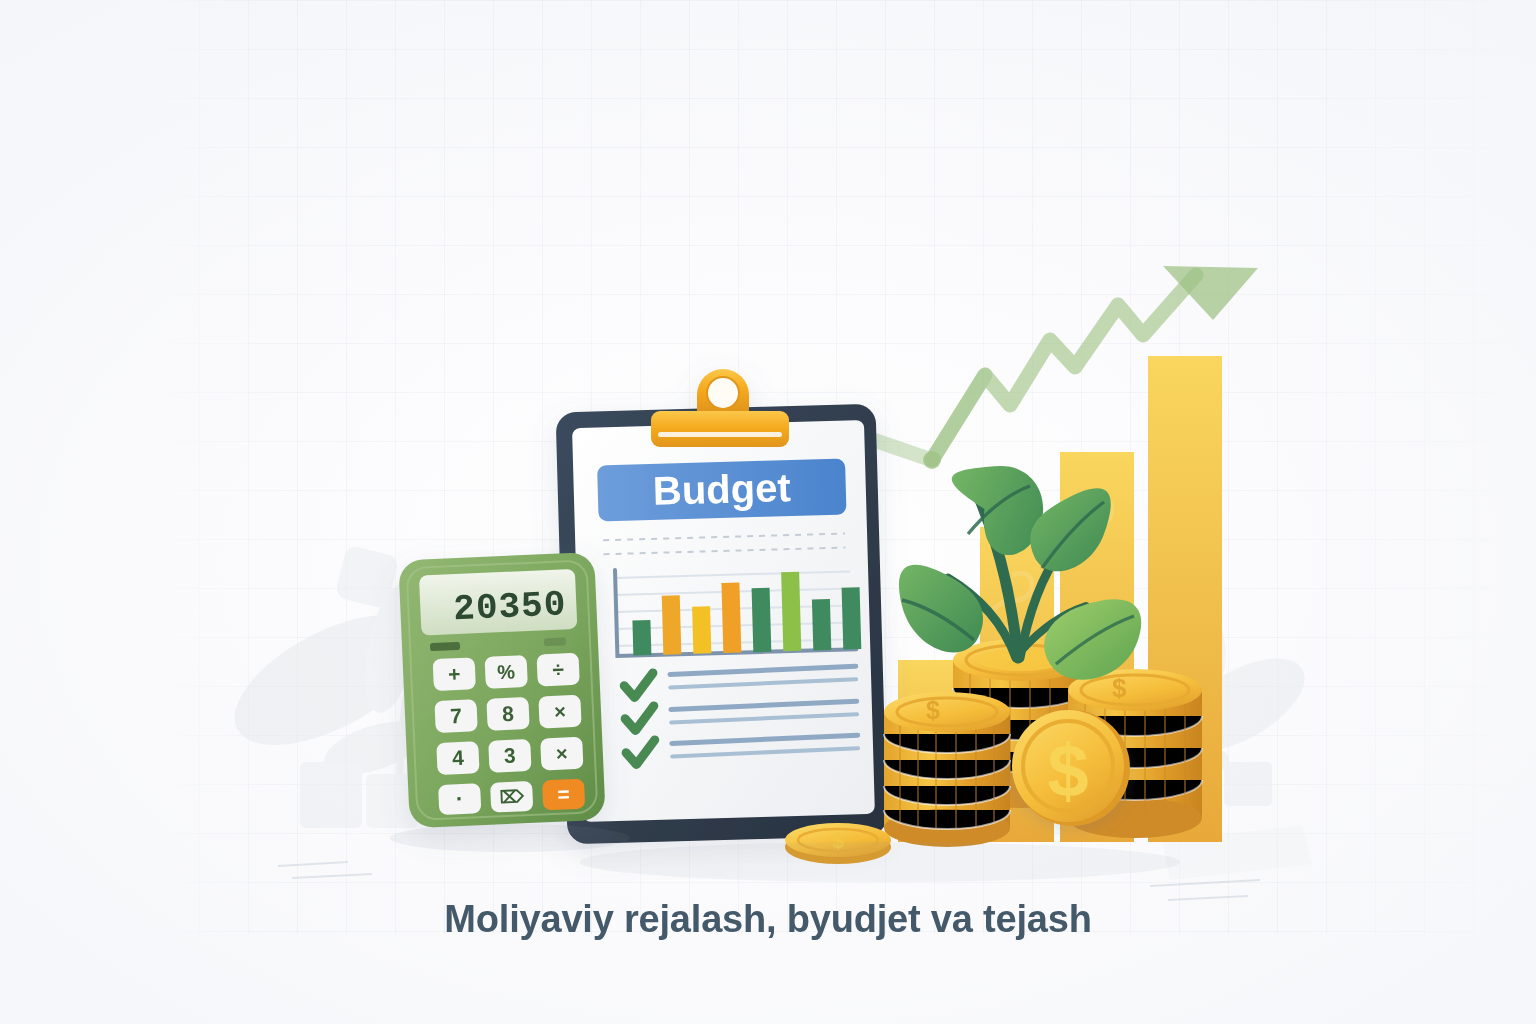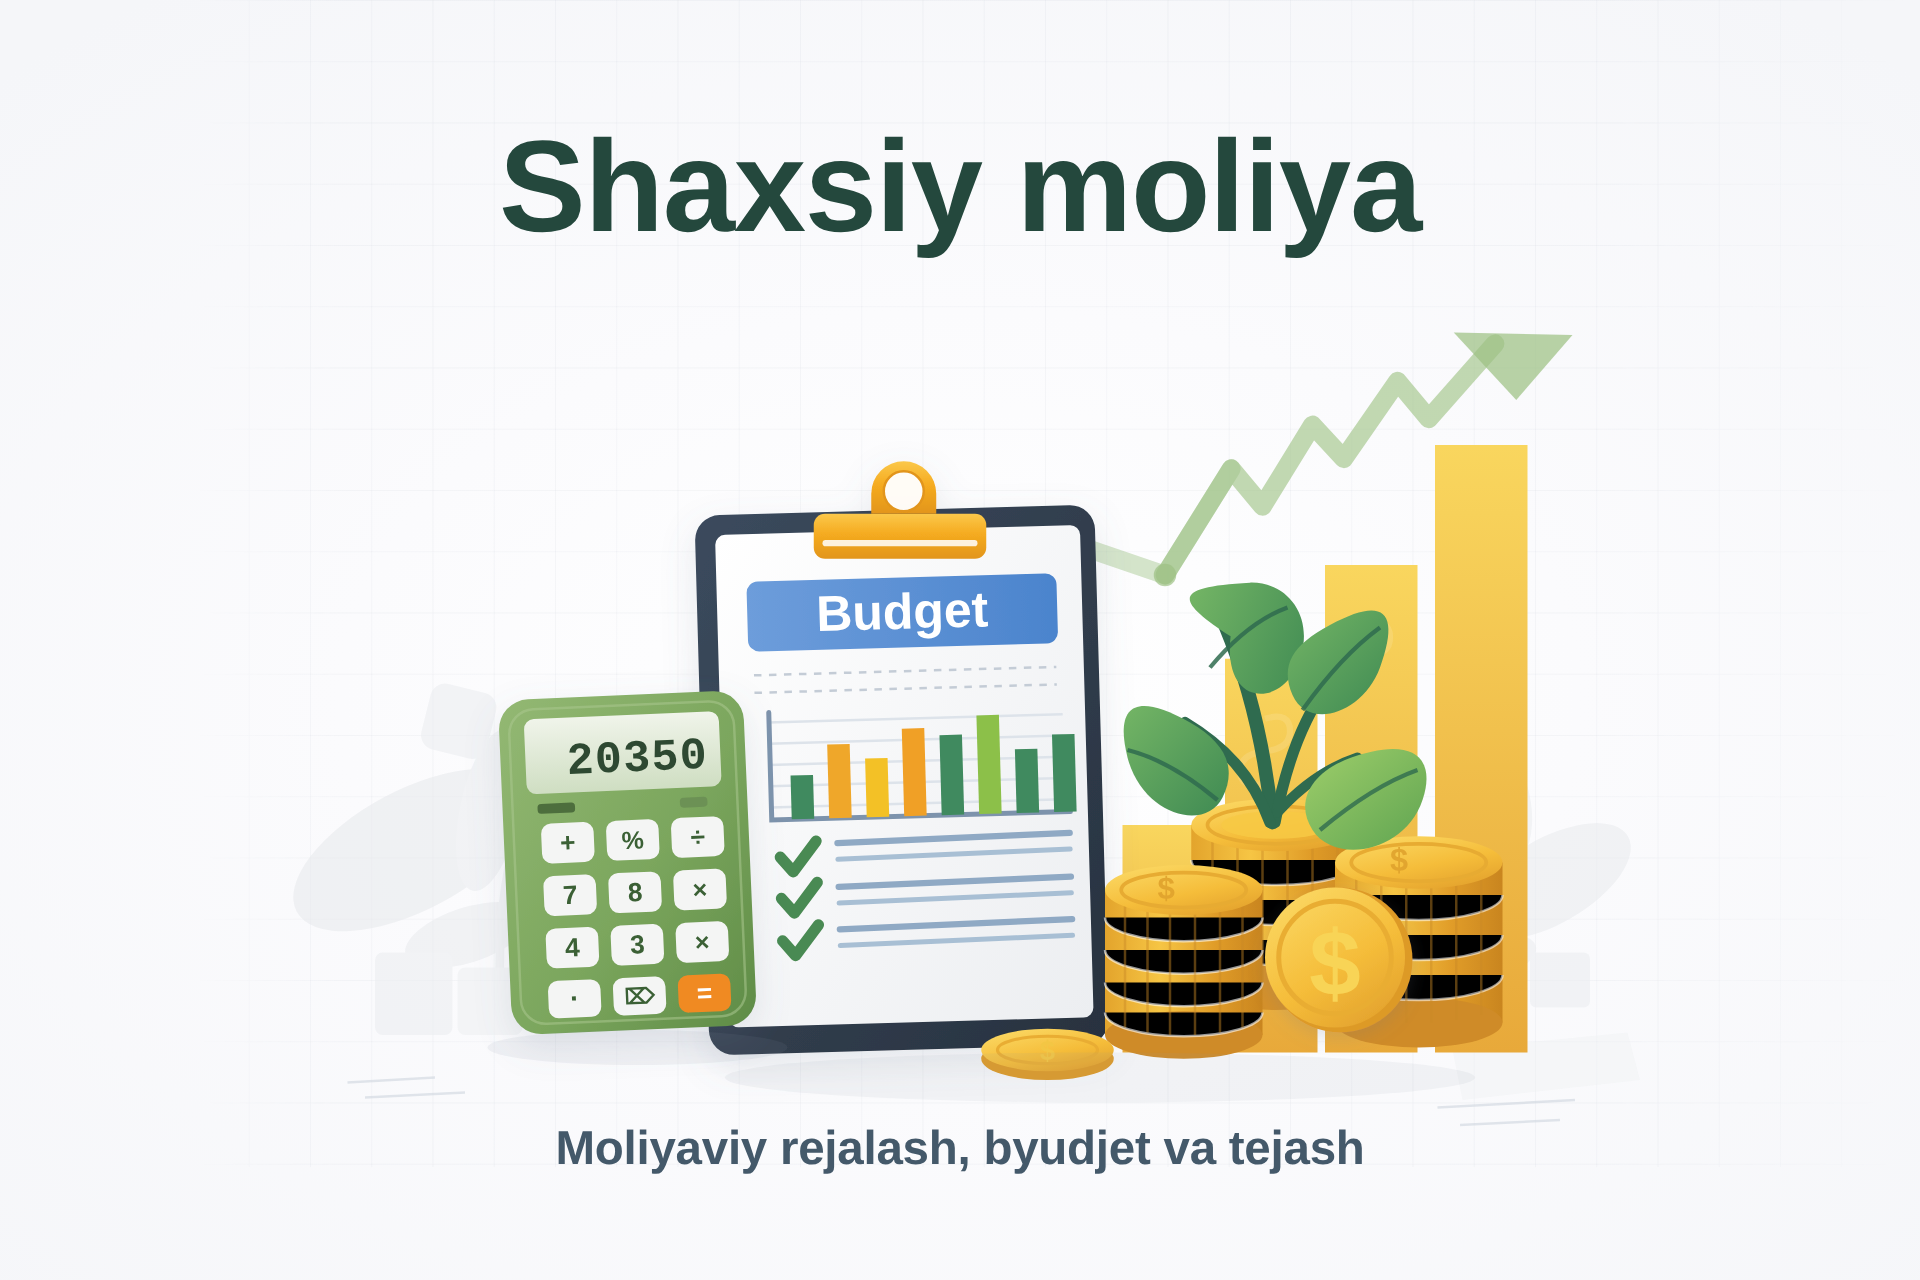--- a/index.html
+++ b/index.html
@@ -409,16 +409,15 @@
     <ellipse cx="510" cy="838" rx="120" ry="14" fill="#8b97a8" opacity=".10"></ellipse>
 
     <g stroke="#cfd6df" stroke-width="2" opacity=".6">
       <line x1="1150" y1="886" x2="1260" y2="880"></line>
       <line x1="1168" y1="900" x2="1248" y2="896"></line>
       <line x1="278" y1="866" x2="348" y2="862"></line>
       <line x1="292" y1="878" x2="372" y2="874"></line>
     </g>
   </svg>
 
-  <div id="title">Shaxsiy moliya</div>
   <div id="subtitle">Moliyaviy rejalash, byudjet va tejash</div>
 
 </div>
 
 </body></html>

